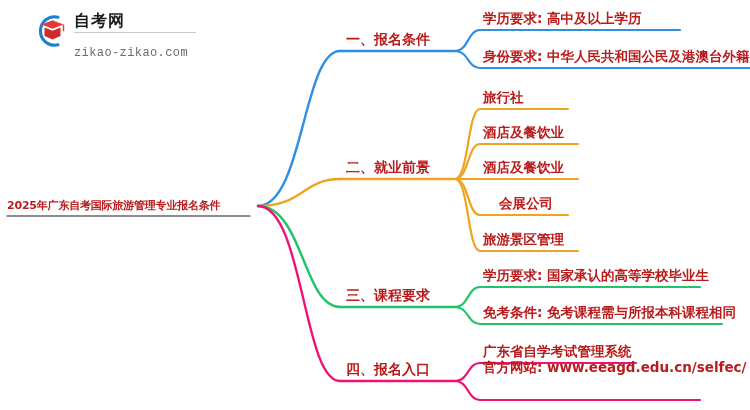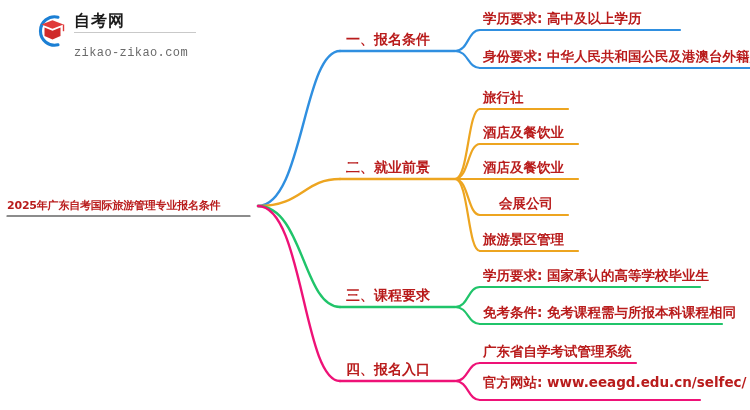--- a/index.html
+++ b/index.html
@@ -154,16 +154,16 @@
       <div class="node leaf-node" style="left: 483px; top: 98px;">旅行社</div>
       <div class="node leaf-node" style="left: 483px; top: 133px;">酒店及餐饮业</div>
       <div class="node leaf-node" style="left: 483px; top: 168px;">酒店及餐饮业</div>
       <div class="node leaf-node" style="left: 483px; top: 204px; margin-left: 16px;">会展公司</div>
       <div class="node leaf-node" style="left: 483px; top: 240px;">旅游景区管理</div>
       <div class="node branch-node" style="left: 346px; top: 296px;">三、课程要求</div>
       <div class="node leaf-node" style="left: 483px; top: 276px;">学历要求: 国家承认的高等学校毕业生</div>
       <div class="node leaf-node" style="left: 483px; top: 313px;">免考条件: 免考课程需与所报本科课程相同</div>
       <div class="node branch-node" style="left: 346px; top: 370px;">四、报名入口</div>
       <div class="node leaf-node" style="left: 483px; top: 352px;">广东省自学考试管理系统</div>
-      <div class="node leaf-node" style="left: 483px; top: 383px;">官方网站: www.eeagd.edu.cn/selfec/</div>
+      <div class="node leaf-node" style="left: 483px; top: 368px;">官方网站: www.eeagd.edu.cn/selfec/</div>
     </div>
 
 </div>
 
 </body></html>

